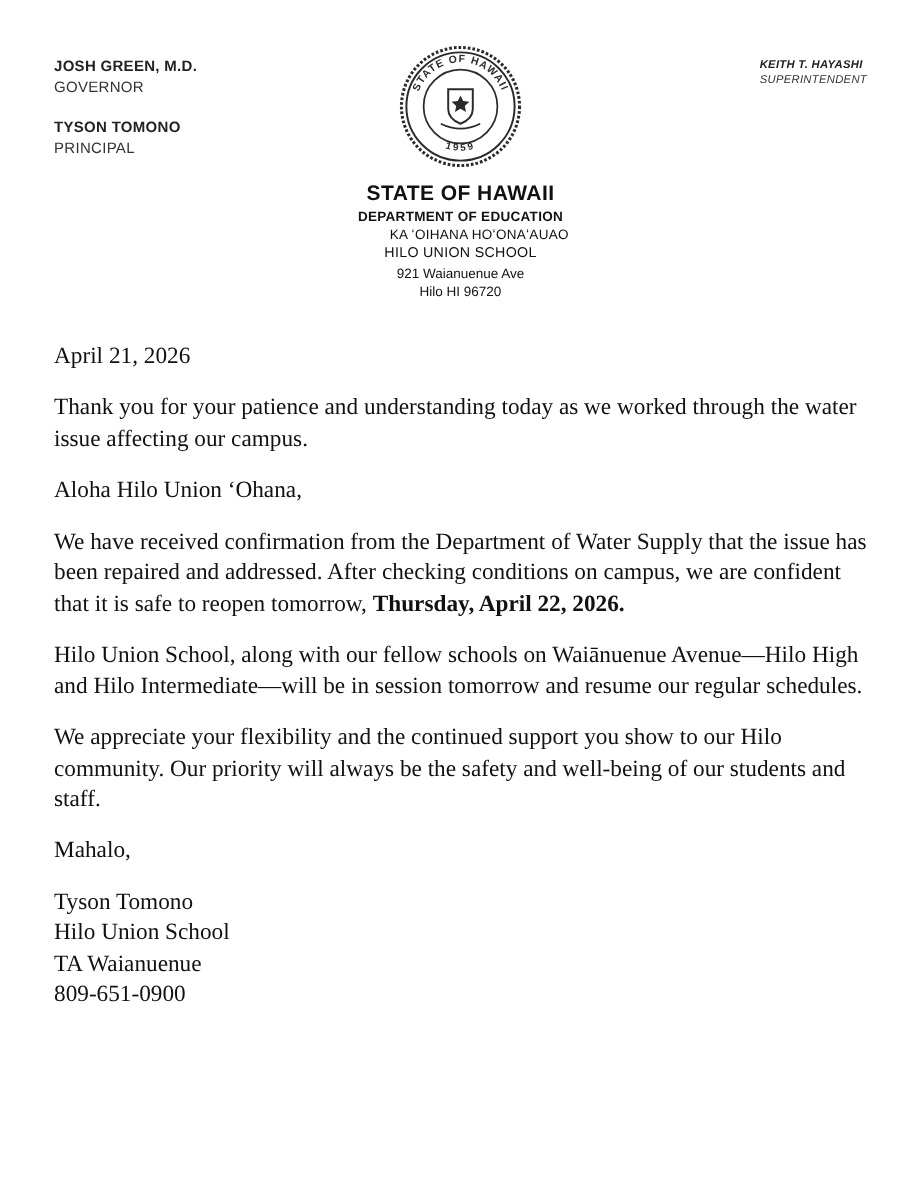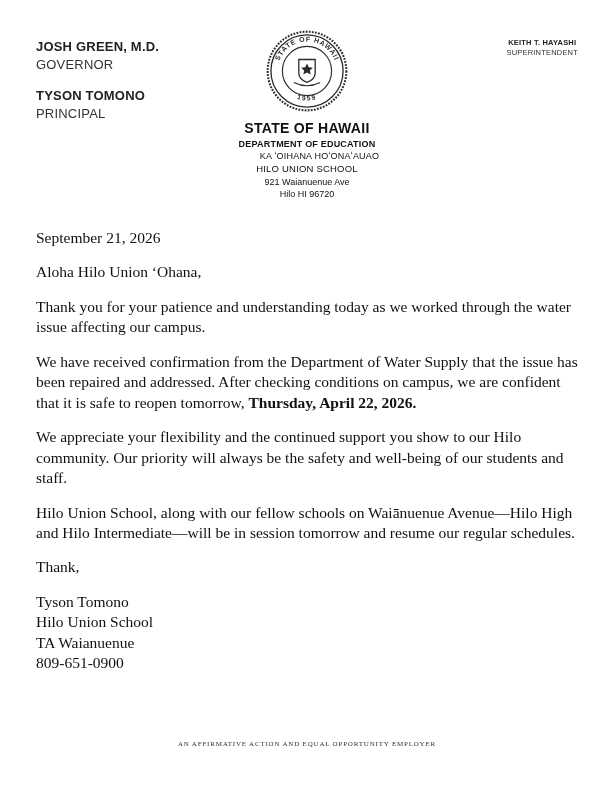--- a/index.html
+++ b/index.html
@@ -20,33 +20,34 @@
   .letterhead {
     position: relative;
     width: 100%;
     height: 215px;
   }
   .officials-left {
     position: absolute;
     top: 38px;
     left: 36px;
     font-family: "Liberation Sans", sans-serif;
-    font-size: 13px;
+    font-size: 10px;
     line-height: 1.35;
     color: #222;
   }
   .officials-right {
     position: absolute;
     top: 38px;
     right: 36px;
-    text-align: center;
+    text-align: left;
     font-family: "Liberation Sans", sans-serif;
     font-size: 7.5px;
     line-height: 1.35;
     color: #222;
+    font-style: italic;
   }
   .official-name { font-weight: bold; letter-spacing: 0.2px; }
   .official-title { color: #333; letter-spacing: 0.2px; }
   .official-group { margin-bottom: 14px; }
   .seal-wrap {
     position: absolute;
     top: 30px;
     left: 50%;
     transform: translateX(-50%);
     width: 82px;
@@ -145,30 +146,29 @@
       <div class="org-line2">DEPARTMENT OF EDUCATION</div>
       <div class="org-line3">KA ʻOIHANA HOʻONAʻAUAO</div>
       <div class="org-line4">HILO UNION SCHOOL</div>
       <div class="org-line5">921 Waianuenue Ave</div>
       <div class="org-line6">Hilo HI 96720</div>
     </div>
 
   </div>
 
   <div class="letter-body">
-    <p>September 21, 2026</p>
+    <p>April 21, 2026</p>
+    <p>Thank you for your patience and understanding today as we worked through the water issue affecting our campus.</p>
     <p>Aloha Hilo Union ʻOhana,</p>
-    <p>Thank you for your patience and understanding today as we worked through the water issue affecting our campus.</p>
     <p><span>We have received confirmation from the Department of Water Supply that the issue has been repaired and addressed.  After checking conditions on campus, we are confident that it is safe to reopen tomorrow, </span><span class="bold">Thursday, April 22, 2026.</span></p>
+    <p>Hilo Union School, along with our fellow schools on Waiānuenue Avenue—Hilo High and Hilo Intermediate—will be in session tomorrow and resume our regular schedules.</p>
     <p>We appreciate your flexibility and the continued support you show to our Hilo community. Our priority will always be the safety and well-being of our students and staff.</p>
-    <p>Hilo Union School, along with our fellow schools on Waiānuenue Avenue—Hilo High and Hilo Intermediate—will be in session tomorrow and resume our regular schedules.</p>
-    <p>Thank,</p>
+    <p>Mahalo,</p>
     <div class="sig-block">
       <p>Tyson Tomono</p>
       <p>Hilo Union School</p>
       <p>TA Waianuenue</p>
       <p>809-651-0900</p>
     </div>
   </div>
 
-  <div class="footer">AN AFFIRMATIVE ACTION AND EQUAL OPPORTUNITY EMPLOYER</div>
 
 </div>
 
 </body></html>

